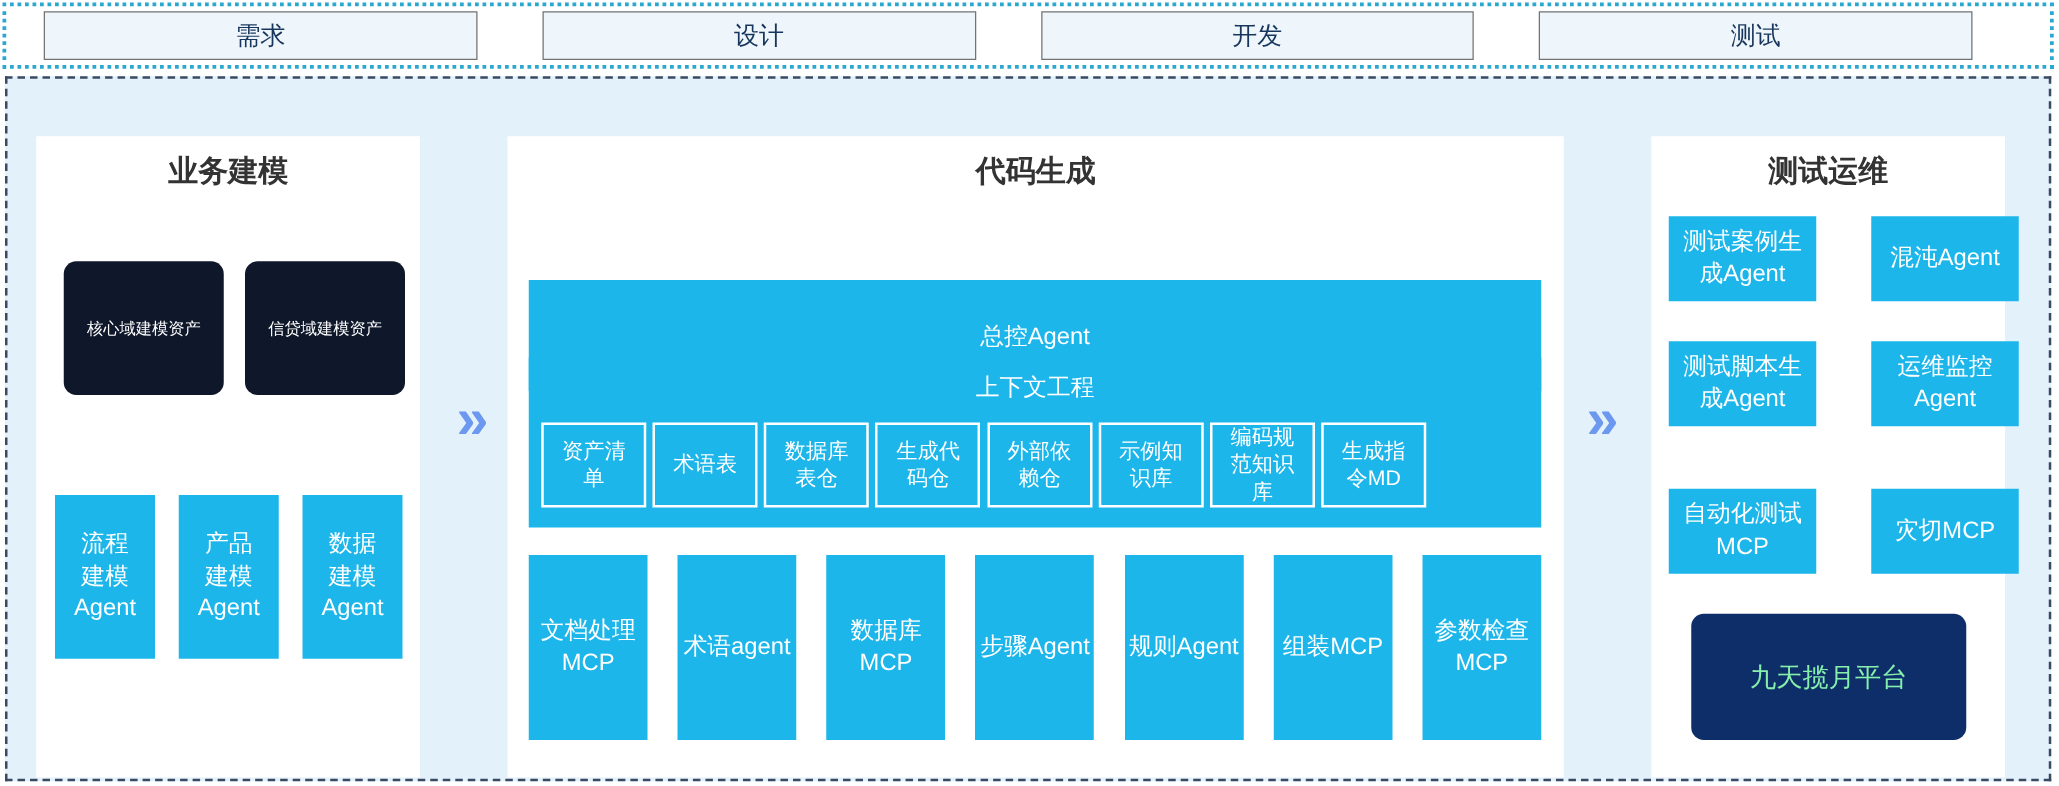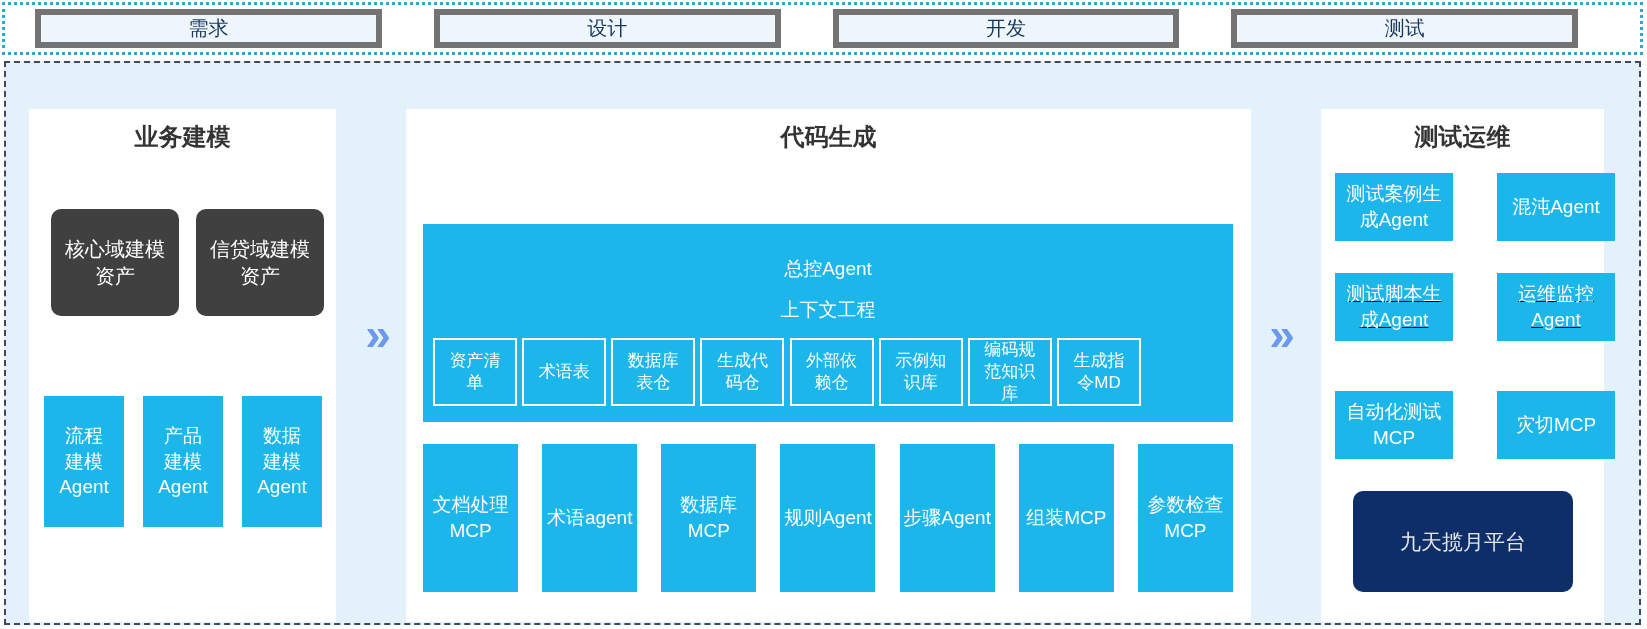--- a/index.html
+++ b/index.html
@@ -4,21 +4,21 @@
 <style>
   * { margin:0; padding:0; box-sizing:border-box; }
   html,body { width:1647px; height:629px; background:#ffffff;
     font-family:"Liberation Sans","DejaVu Sans",sans-serif; overflow:hidden; }
   .stage { position:relative; width:1647px; height:629px; }
 
   
   .top-strip { position:absolute; left:2px; top:2px; width:1641px; height:53px;
     border:3px dotted #2aa8d0; background:#ffffff;
     display:flex; align-items:center; gap:52px; padding:0 62px 0 30px; }
-  .phase-box { flex:1; height:39px; background:#eef6fb; border:6px solid #737373;
+  .phase-box { flex:1; height:39px; background:#eef6fb; border:1px solid #737373;
     color:#17365d; font-size:20px; display:flex; align-items:center; justify-content:center; }
 
   
   .main-region { position:absolute; left:4px; top:61px; width:1637px; height:564px;
     border:2px dashed #3a4a63; background:#e3f1fb; }
 
   .panel { position:absolute; top:46px; height:513px; background:#ffffff; }
   .panel-left   { left:23px;   width:307px; }
   .panel-middle { left:400px;  width:845px; }
   .panel-right  { left:1315px; width:283px; }
@@ -26,22 +26,22 @@
   .panel-title { text-align:center; margin-top:12px; font-size:24px; font-weight:bold; color:#333333; }
 
   .flow-arrow { position:absolute; top:231px; width:70px; height:80px;
     display:flex; align-items:center; justify-content:center;
     color:#6c98f0; font-size:46px; font-weight:bold; line-height:1; }
   .arrow-1 { left:337px; }
   .arrow-2 { left:1241px; }
 
   
   .assets-row { position:absolute; left:22px; top:100px; display:flex; gap:17px; }
-  .asset-box { width:128px; height:107px; background:#404040; border-radius:10px;
-    color:#ffffff; font-size:20px; line-height:1.35; text-align:center;
+  .asset-box { width:128px; height:107px; background:#0f172a; border-radius:10px;
+    color:#ffffff; font-size:13px; line-height:1.35; text-align:center;
     display:flex; align-items:center; justify-content:center; padding:0 6px; }
   .bm-agents-row { position:absolute; left:15px; top:287px; display:flex; gap:19px; }
   .bm-agent-box { width:80px; height:131px; background:#1cb6ea;
     color:#ffffff; font-size:19px; line-height:1.35; text-align:center;
     display:flex; align-items:center; justify-content:center; padding:16px 12px; }
 
   
   .master-bar { position:absolute; left:17px; top:71px; width:810px; height:89px;
     background:#1cb6ea; color:#ffffff; font-size:19px;
     display:flex; align-items:center; justify-content:center;margin-top:44px; }
@@ -54,26 +54,26 @@
     color:#ffffff; font-size:17px; line-height:1.3; text-align:center;
     display:flex; align-items:center; justify-content:center; padding:0 8px; }
   .tools-row { position:absolute; left:17px; top:335px; width:810px;
     display:flex; justify-content:space-between; }
   .tool-box { width:95px; height:148px; background:#1cb6ea;
     color:#ffffff; font-size:19px; line-height:1.35; text-align:center;
     display:flex; align-items:center; justify-content:center; padding:0 1px; }
 
   
   .ops-row { position:absolute; left:14px; width:280px; display:flex; justify-content:space-between; }
-  .ops-row-1 { top:64px; } .ops-row-2 { top:164px;text-decoration:underline; } .ops-row-3 { top:266px;margin-top:16px; }
+  .ops-row-1 { top:64px; } .ops-row-2 { top:164px; } .ops-row-3 { top:266px;margin-top:16px; }
   .ops-box { width:118px; height:68px; background:#1cb6ea;
     color:#ffffff; font-size:19px; line-height:1.35; text-align:center;
     display:flex; align-items:center; justify-content:center; padding:0 8px; }
   .platform-box { position:absolute; left:32px; top:382px; width:220px; height:101px;
-    background:#0d2e68; border-radius:10px; color:#e5e5e5; font-size:21px;
+    background:#0d2e68; border-radius:10px; color:#86efac; font-size:21px;
     display:flex; align-items:center; justify-content:center; }
 </style>
 </head>
 <body>
 
 <div class="stage">
 
   <div class="top-strip">
     <div class="phase-box">需求</div>
     <div class="phase-box">设计</div>
@@ -111,22 +111,22 @@
           <div class="context-item">外部依赖仓</div>
           <div class="context-item">示例知识库</div>
           <div class="context-item">编码规范知识库</div>
           <div class="context-item">生成指令MD</div>
         </div>
       </div>
       <div class="tools-row">
         <div class="tool-box">文档处理MCP</div>
         <div class="tool-box">术语agent</div>
         <div class="tool-box">数据库MCP</div>
+        <div class="tool-box">步骤Agent</div>
         <div class="tool-box">规则Agent</div>
-        <div class="tool-box">步骤Agent</div>
         <div class="tool-box">组装MCP</div>
         <div class="tool-box">参数检查MCP</div>
       </div>
     </div>
 
     <div class="flow-arrow arrow-2">»</div>
 
     <div class="panel panel-right">
       <div class="panel-title">测试运维</div>
       <div class="ops-row ops-row-1">

